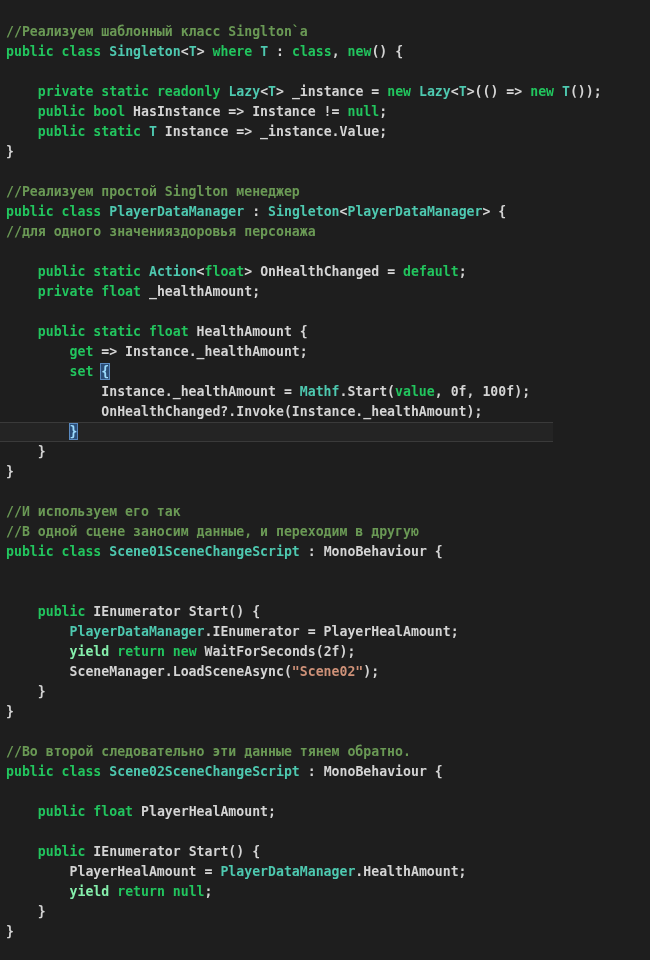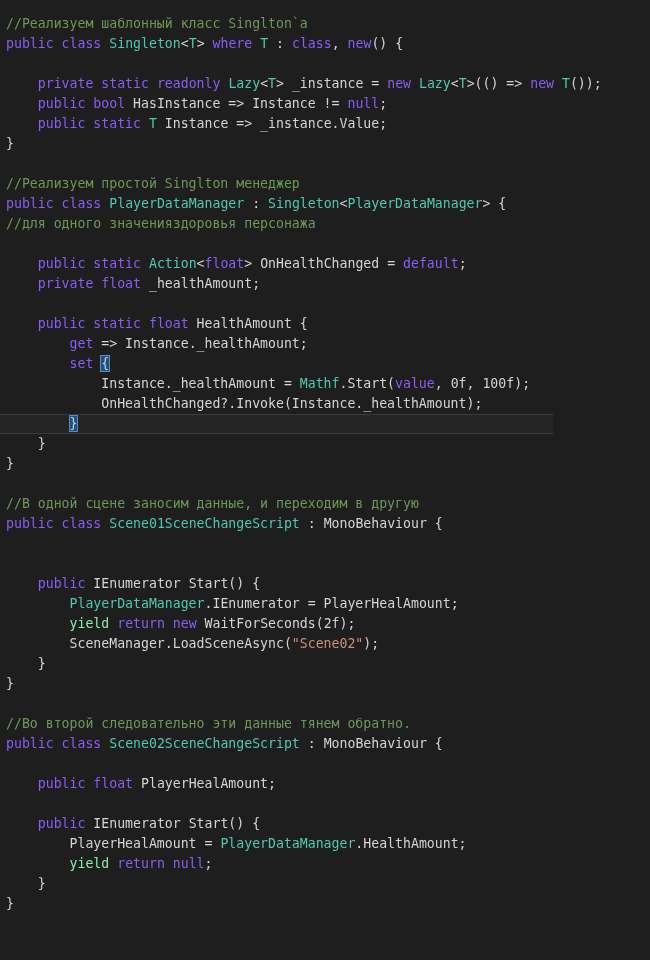--- a/index.html
+++ b/index.html
@@ -12,22 +12,23 @@
     height: 960px;
     overflow: hidden;
     font-family: "DejaVu Sans Mono", "Liberation Mono", monospace;
   }
 
   #editor {
     width: 553px;
     height: 960px;
     background: #1e1e1e;
     position: relative;
-    padding-top: 14px;
+    padding-top: 22px;
     box-sizing: border-box;
+    font-weight: bold;
   }
 
   .code-line {
     height: 20px;
     line-height: 20px;
     font-size: 13.2px;
     white-space: pre;
     padding-left: 6px;
     color: #d4d4d4;
     letter-spacing: 0px;
@@ -36,21 +37,21 @@
 
   .code-line.current {
     background: #242424;
     border-top: 1px solid #3a3a3a;
     border-bottom: 1px solid #3a3a3a;
     height: 20px;
     line-height: 18px;
   }
 
   
-  .kw   { color: #8b5cf6; }   
+  .kw   { color: #22c55e; }   
   .ctl  { color: #86efac; }   
   .typ  { color: #4ec9b0; }   
   .cmt  { color: #6a9955; }   
   .str  { color: #ce9178; }   
   .num  { color: #d4d4d4; }   
   .pln  { color: #d4d4d4; }   
   .brace-match {
     background: #2a4d78;
     outline: 1px solid #5a8ac0;
     color: #9cdcfe;
@@ -78,20 +79,21 @@
       <div class="code-line">&nbsp;</div>
       <div class="code-line"><span class="pln">    </span><span class="kw">public</span><span class="pln"> </span><span class="kw">static</span><span class="pln"> </span><span class="kw">float</span><span class="pln"> HealthAmount {</span></div>
       <div class="code-line"><span class="pln">        </span><span class="kw">get</span><span class="pln"> =&gt; Instance._healthAmount;</span></div>
       <div class="code-line"><span class="pln">        </span><span class="kw">set</span><span class="pln"> </span><span class="brace-match">{</span></div>
       <div class="code-line"><span class="pln">            Instance._healthAmount = </span><span class="typ">Mathf</span><span class="pln">.Start(</span><span class="kw">value</span><span class="pln">, </span><span class="num">0f</span><span class="pln">, </span><span class="num">100f</span><span class="pln">);</span></div>
       <div class="code-line"><span class="pln">            OnHealthChanged?.Invoke(Instance._healthAmount);</span></div>
       <div class="code-line current"><span class="pln">        </span><span class="brace-match">}</span></div>
       <div class="code-line"><span class="pln">    }</span></div>
       <div class="code-line"><span class="pln">}</span></div>
       <div class="code-line">&nbsp;</div>
+      <div class="code-line"><span class="cmt">//И используем его так</span></div>
       <div class="code-line"><span class="cmt">//В одной сцене заносим данные, и переходим в другую</span></div>
       <div class="code-line"><span class="kw">public</span><span class="pln"> </span><span class="kw">class</span><span class="pln"> </span><span class="typ">Scene01SceneChangeScript</span><span class="pln"> : </span><span class="pln">MonoBehaviour</span><span class="pln"> {</span></div>
       <div class="code-line">&nbsp;</div>
       <div class="code-line">&nbsp;</div>
       <div class="code-line"><span class="pln">    </span><span class="kw">public</span><span class="pln"> </span><span class="pln">IEnumerator</span><span class="pln"> Start() {</span></div>
       <div class="code-line"><span class="pln">        </span><span class="typ">PlayerDataManager</span><span class="pln">.IEnumerator = PlayerHealAmount;</span></div>
       <div class="code-line"><span class="pln">        </span><span class="ctl">yield</span><span class="pln"> </span><span class="kw">return</span><span class="pln"> </span><span class="kw">new</span><span class="pln"> WaitForSeconds(</span><span class="num">2f</span><span class="pln">);</span></div>
       <div class="code-line"><span class="pln">        SceneManager.LoadSceneAsync(</span><span class="str">"Scene02"</span><span class="pln">);</span></div>
       <div class="code-line"><span class="pln">    }</span></div>
       <div class="code-line"><span class="pln">}</span></div>

